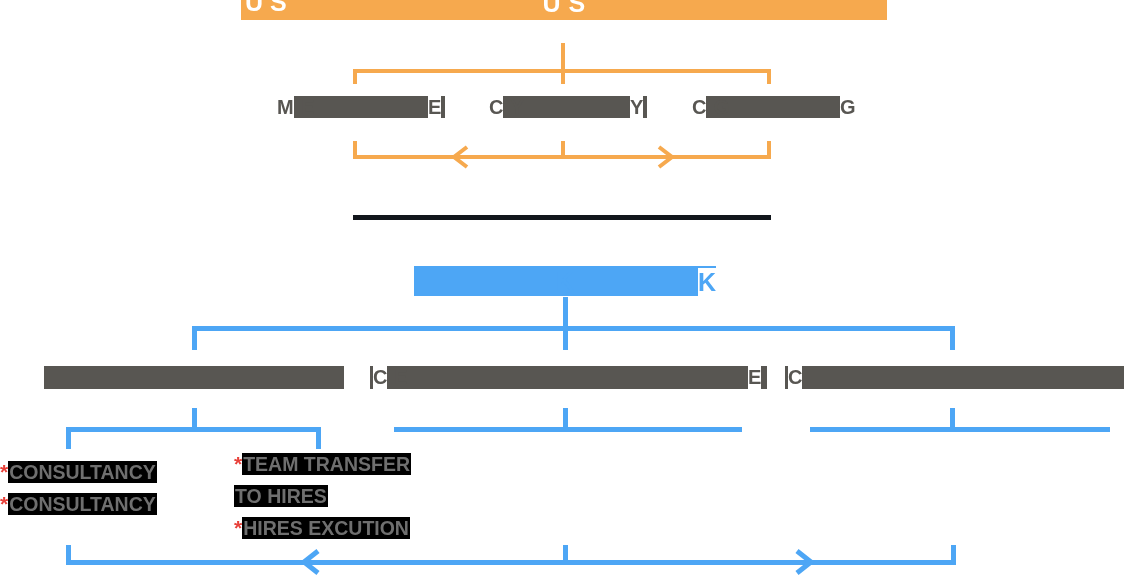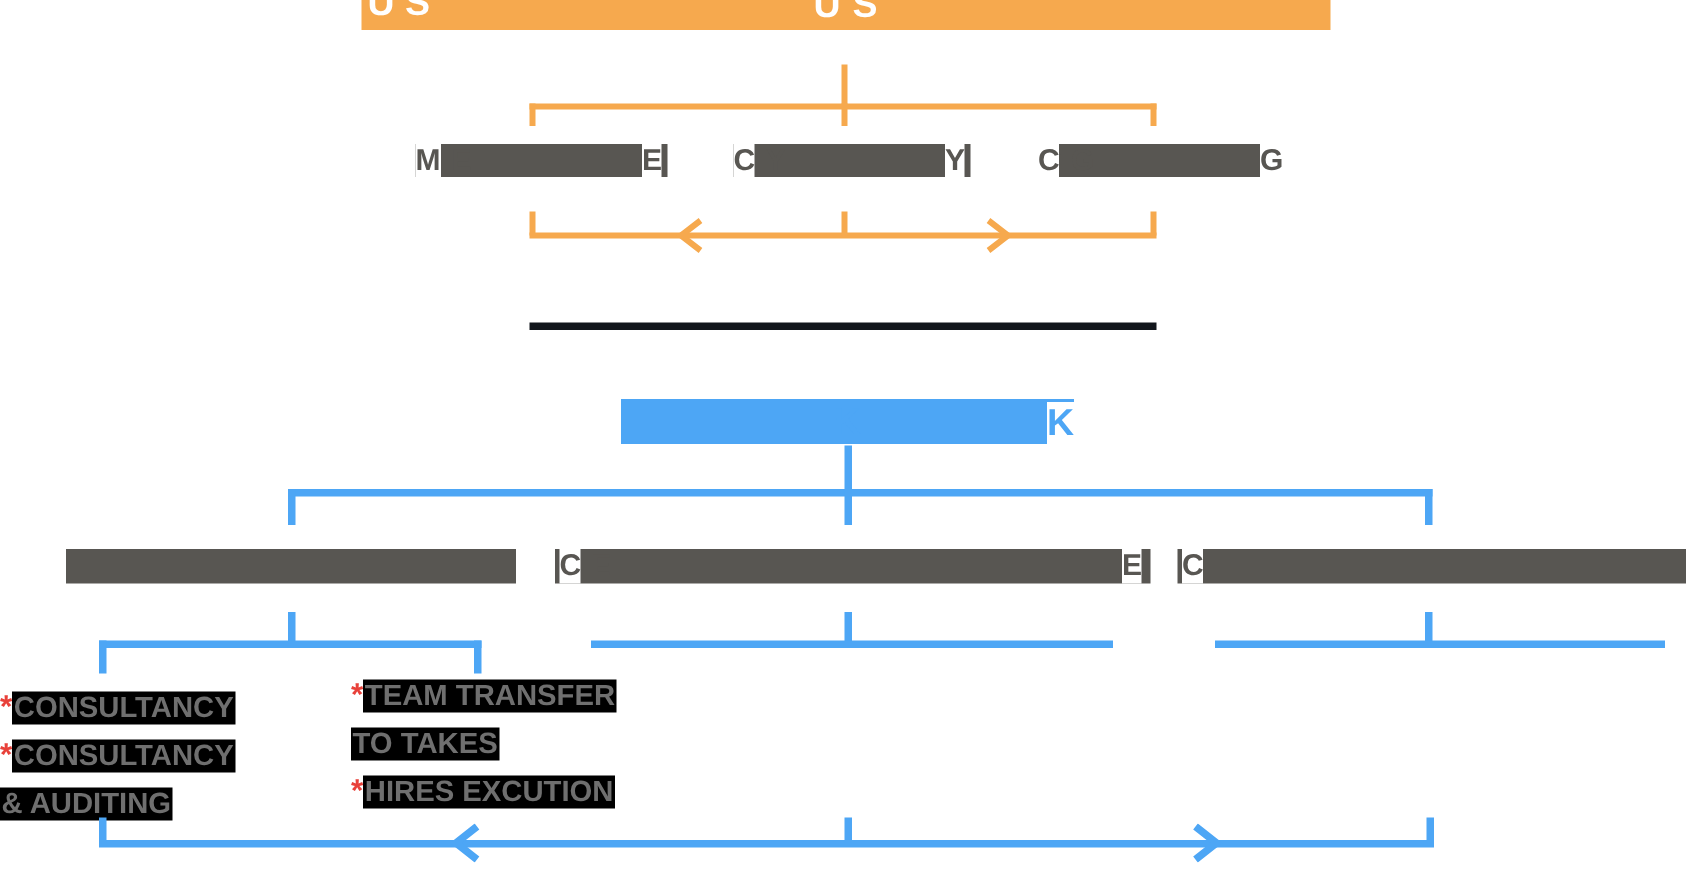--- a/index.html
+++ b/index.html
@@ -215,26 +215,25 @@
 
   <div class="abs blue-v" style="left:563px; top:408px; height:21px;"></div>
   <div class="abs blue-h" style="left:394px; top:427px; width:348px;"></div>
 
   <div class="abs blue-v" style="left:950px; top:408px; height:21px;"></div>
   <div class="abs blue-h" style="left:810px; top:427px; width:300px;"></div>
 
   <div class="abs bullets" style="left:0px; top:456px;">
     <span class="ln"><span class="ast">*</span><span class="txt">CONSULTANCY</span></span>
     <span class="ln"><span class="ast">*</span><span class="txt">CONSULTANCY</span></span>
-    <span class="ln"><span class="ast"></span><span class="txt">&amp; AUDITING</span></span>
   </div>
 
   <div class="abs bullets" style="left:234px; top:448px;">
     <span class="ln"><span class="ast">*</span><span class="txt">TEAM TRANSFER</span></span>
-    <span class="ln"><span class="ast"></span><span class="txt">TO TAKES</span></span>
+    <span class="ln"><span class="ast"></span><span class="txt">TO HIRES</span></span>
     <span class="ln"><span class="ast">*</span><span class="txt">HIRES EXCUTION</span></span>
   </div>
 
 
 
   <div class="abs blue-h" style="left:66px; top:560px; width:890px;"></div>
   <div class="abs blue-v" style="left:66px; top:545px; height:17px;"></div>
   <div class="abs blue-v" style="left:563px; top:545px; height:17px;"></div>
   <div class="abs blue-v" style="left:951px; top:545px; height:17px;"></div>
   <div class="abs" style="left:300px; top:549px; width:20px; height:26px;">

